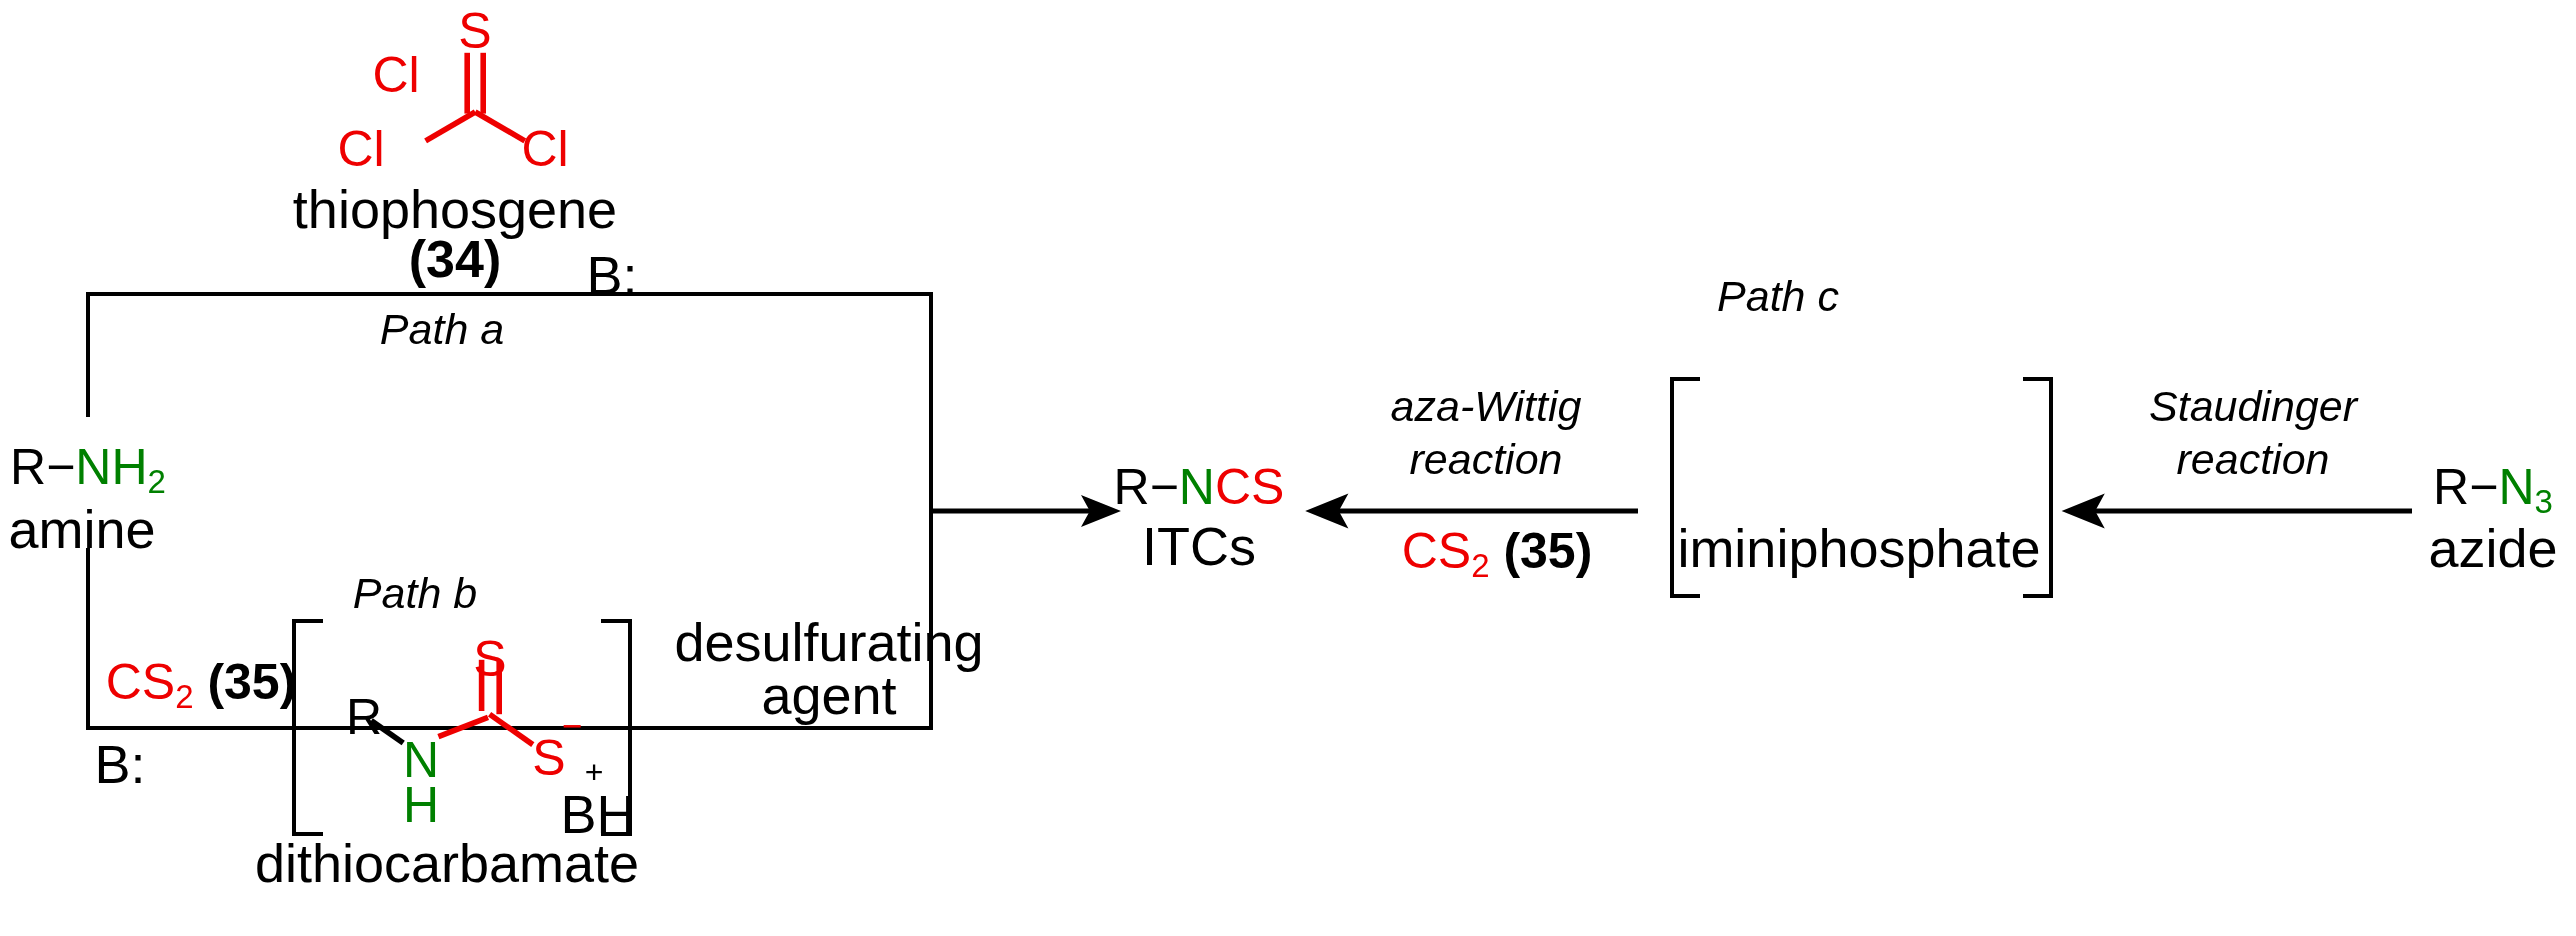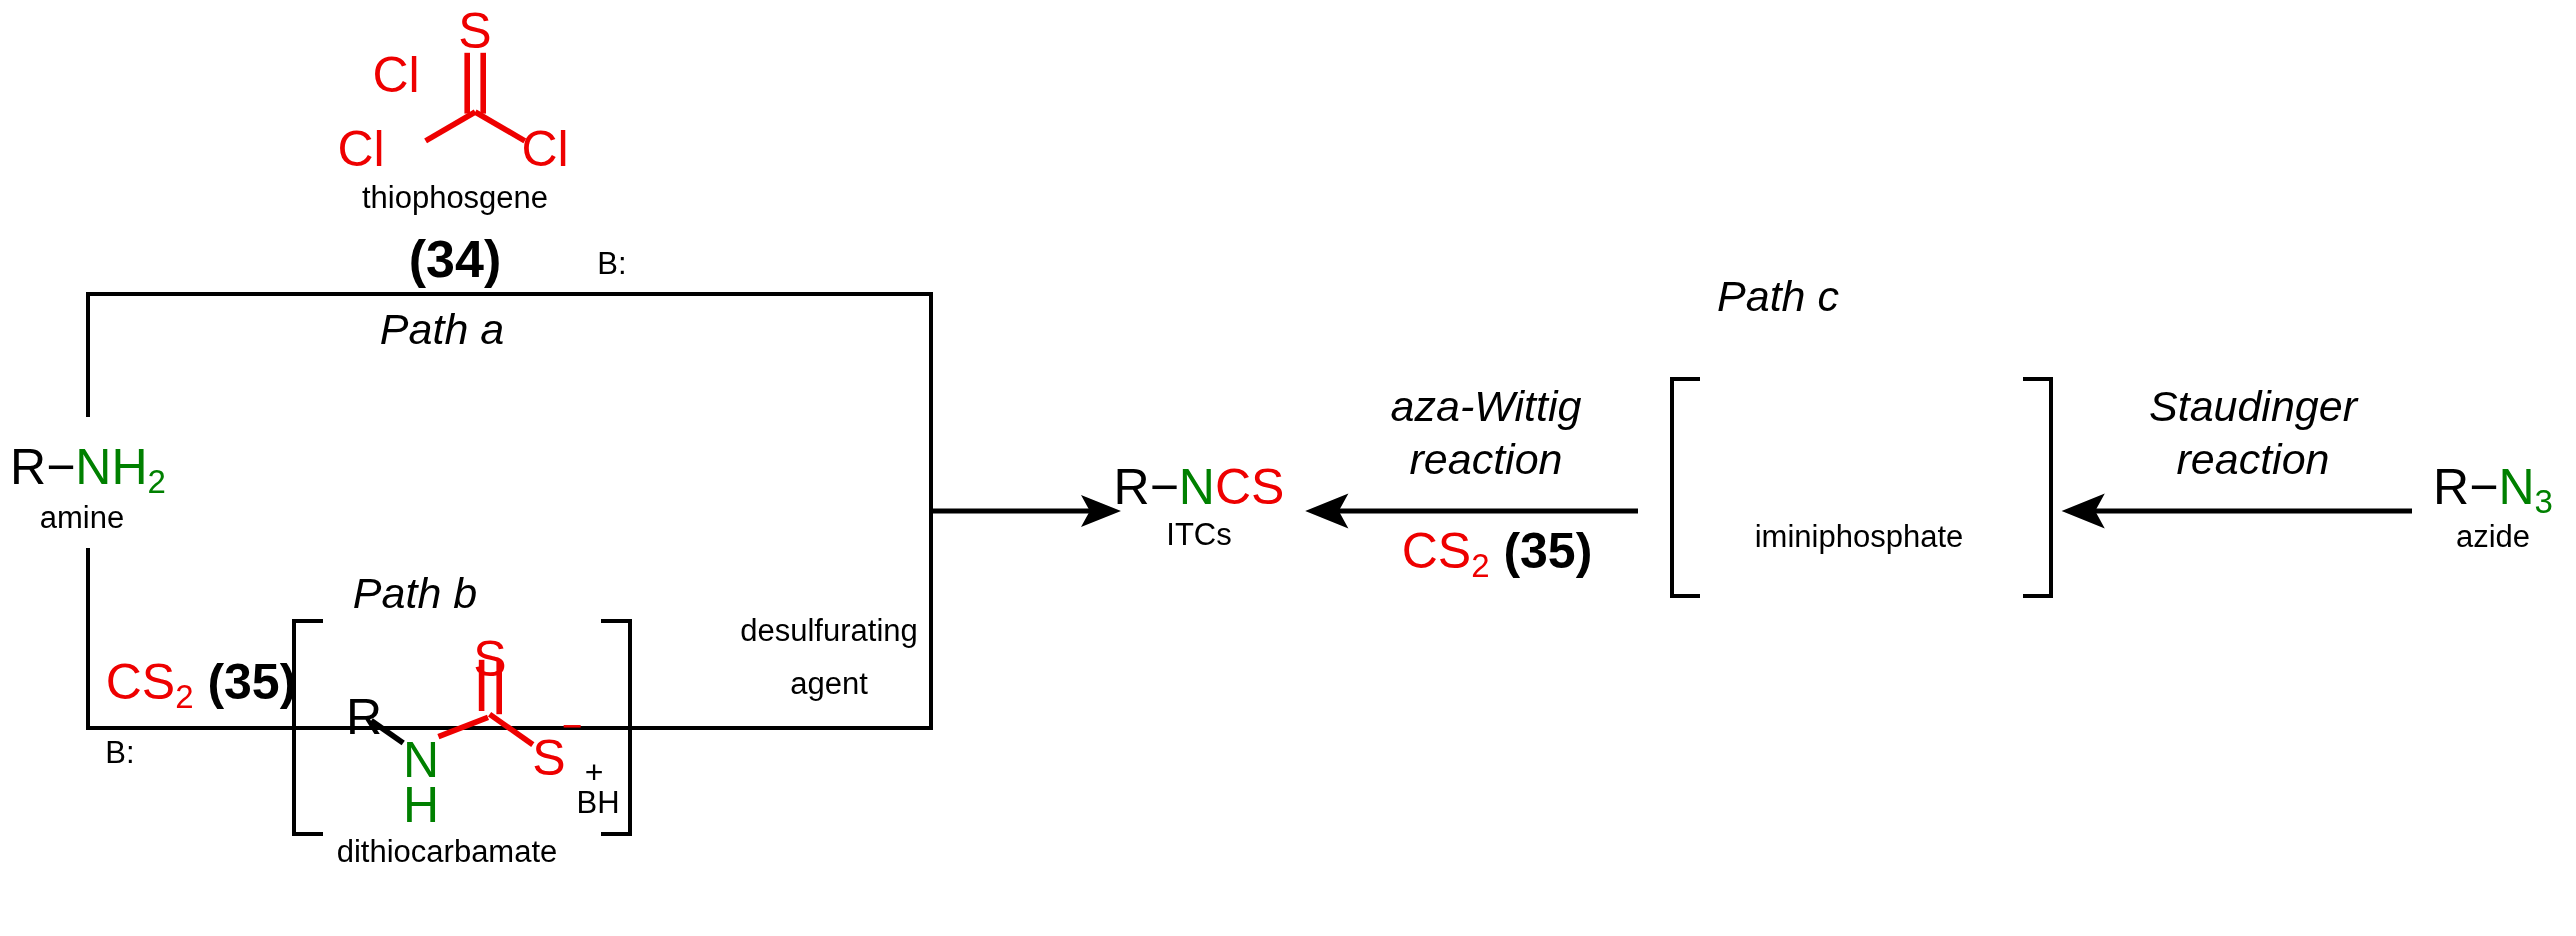--- a/index.html
+++ b/index.html
@@ -24,21 +24,21 @@
     line-height: 1;
     font-family: "Liberation Sans", sans-serif;
   }
   .center { transform: translateX(-50%); }
   .red   { color: #ee0000; }
   .green { color: #008000; }
   .black { color: #000000; }
   .ital  { font-style: italic; }
   .bold  { font-weight: bold; }
   .f-formula { font-size: 50px; }
-  .f-label   { font-size: 31px; }
+  .f-label   { font-size: 54px; }
   .f-ital    { font-size: 43px; }
   .f-num     { font-size: 52px; font-weight: bold; }
   .sub { font-size: 0.66em; vertical-align: -0.28em; }
   .hline { background: #000000; height: 4px; }
   .vline { background: #000000; width: 4px; }
   svg { display: block; overflow: visible; }
 </style>
 </head>
 <body>
 

